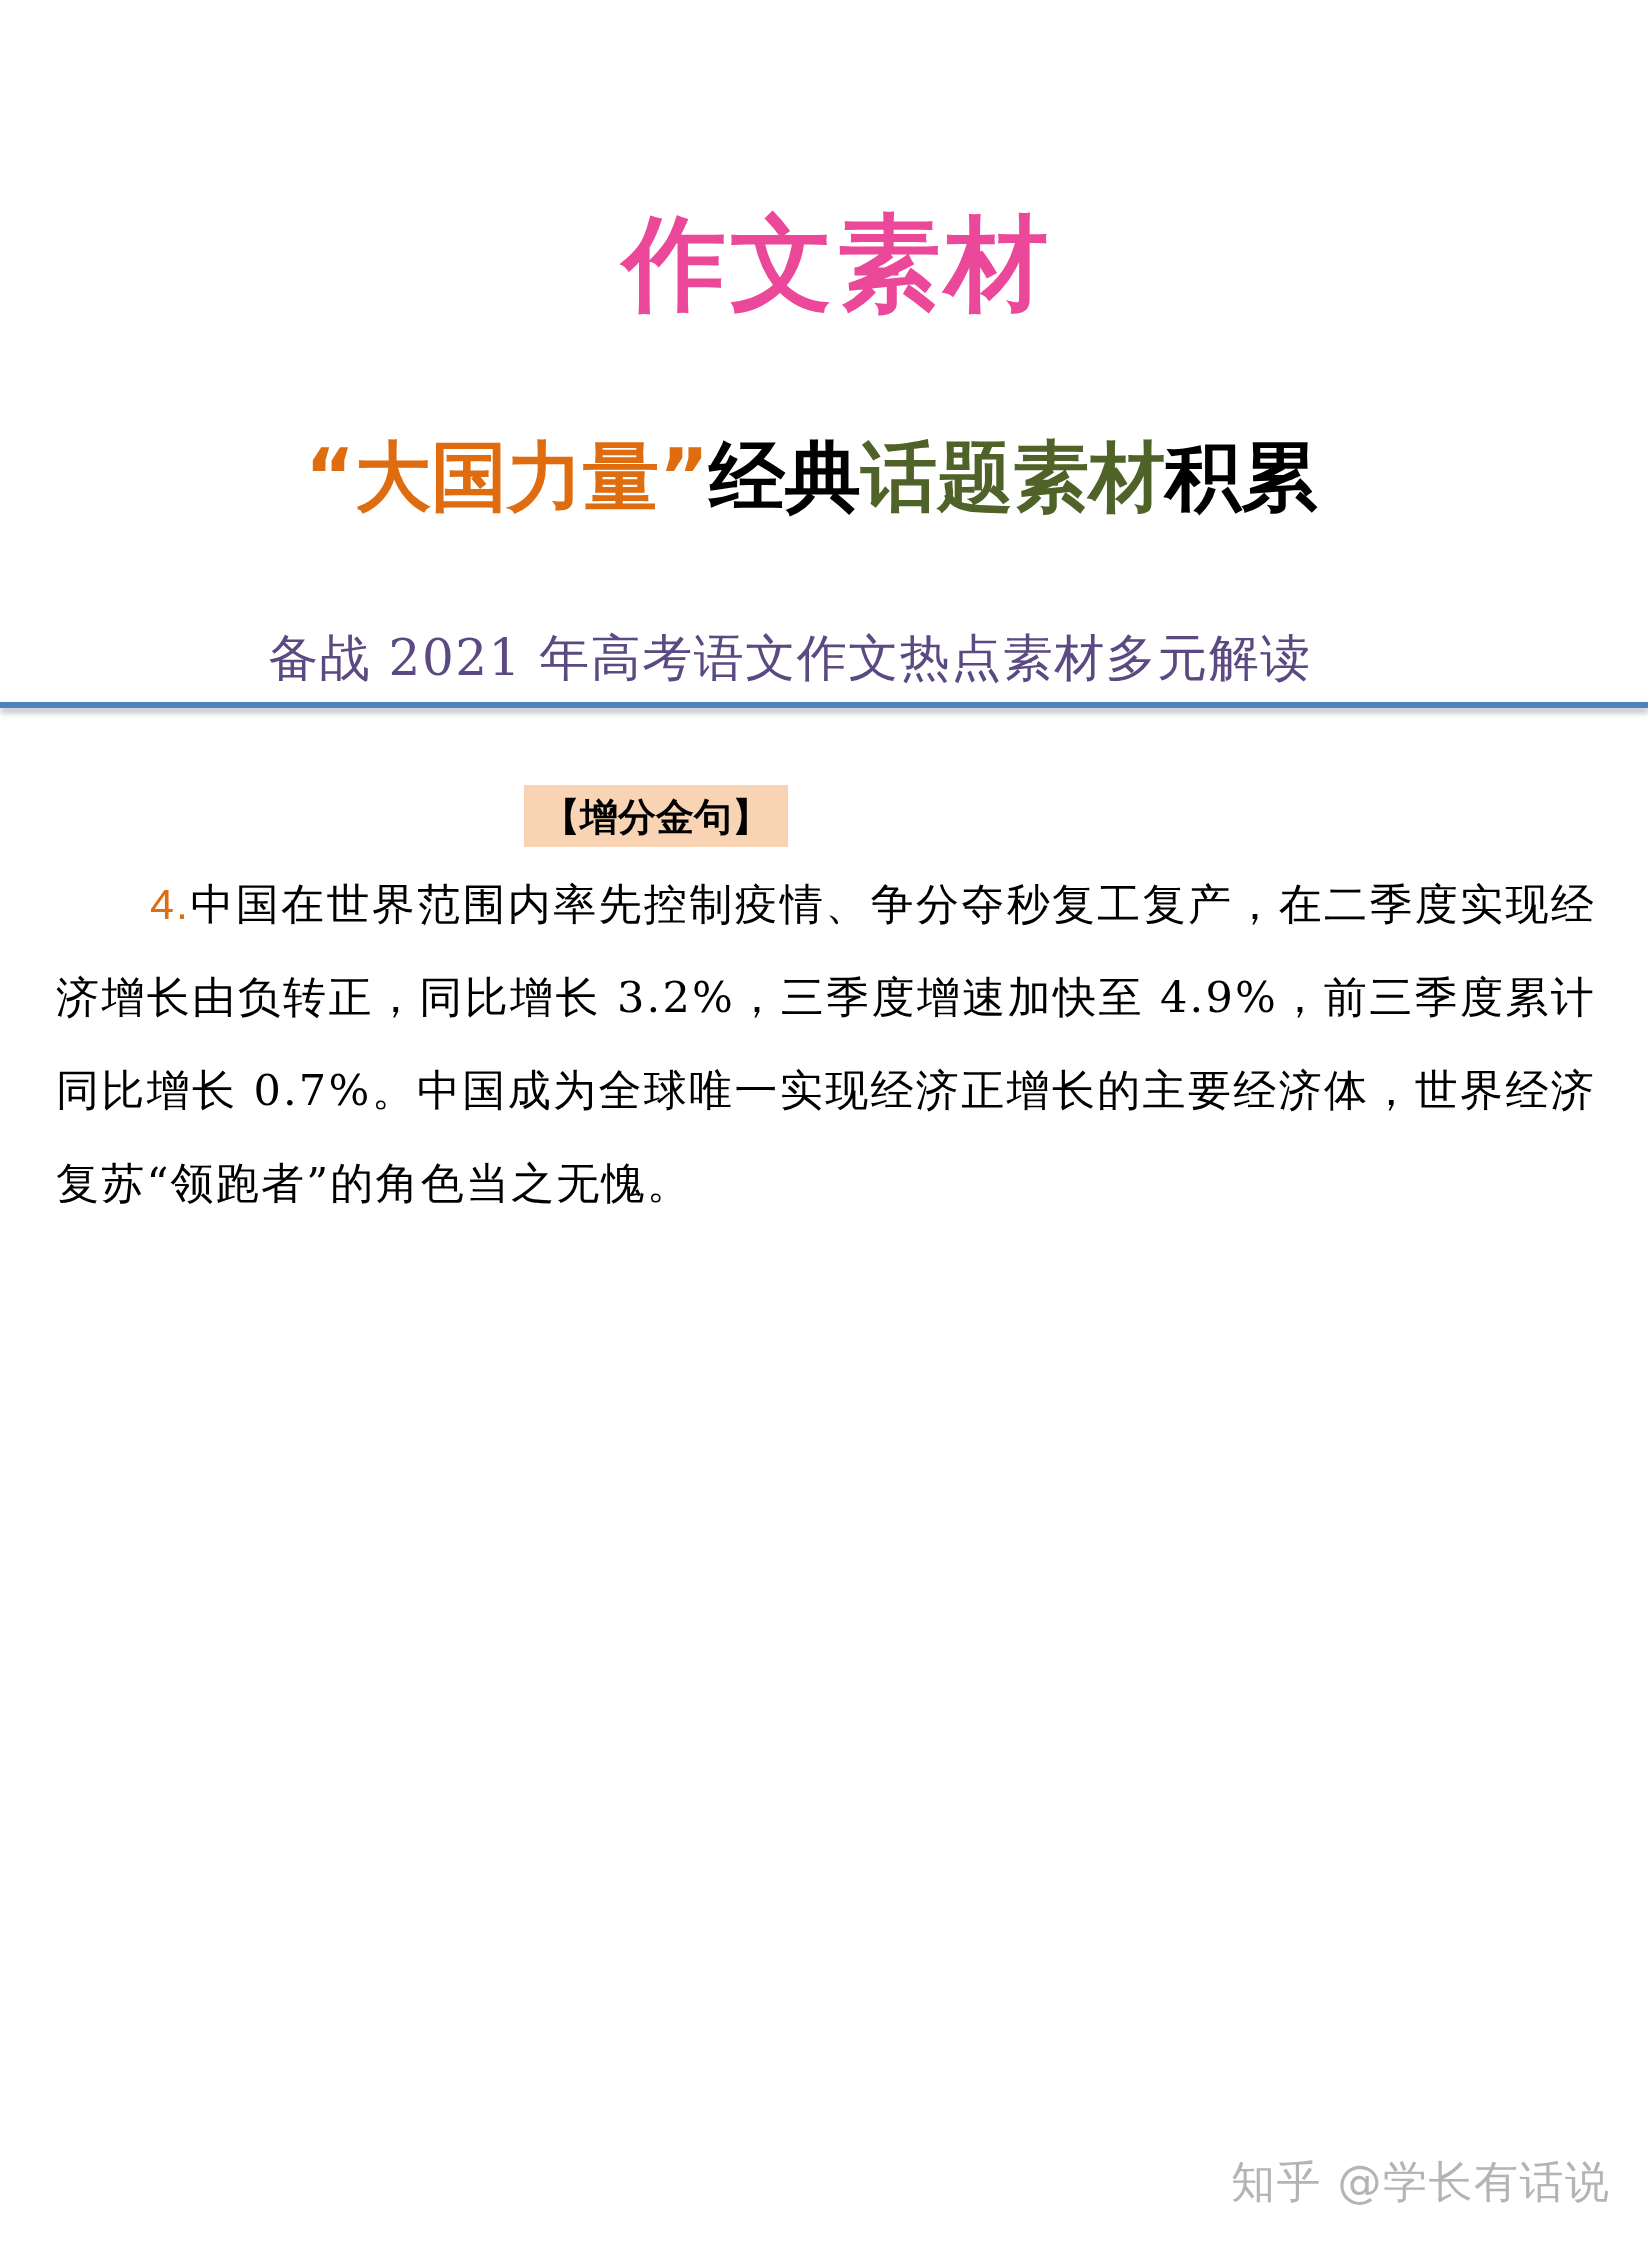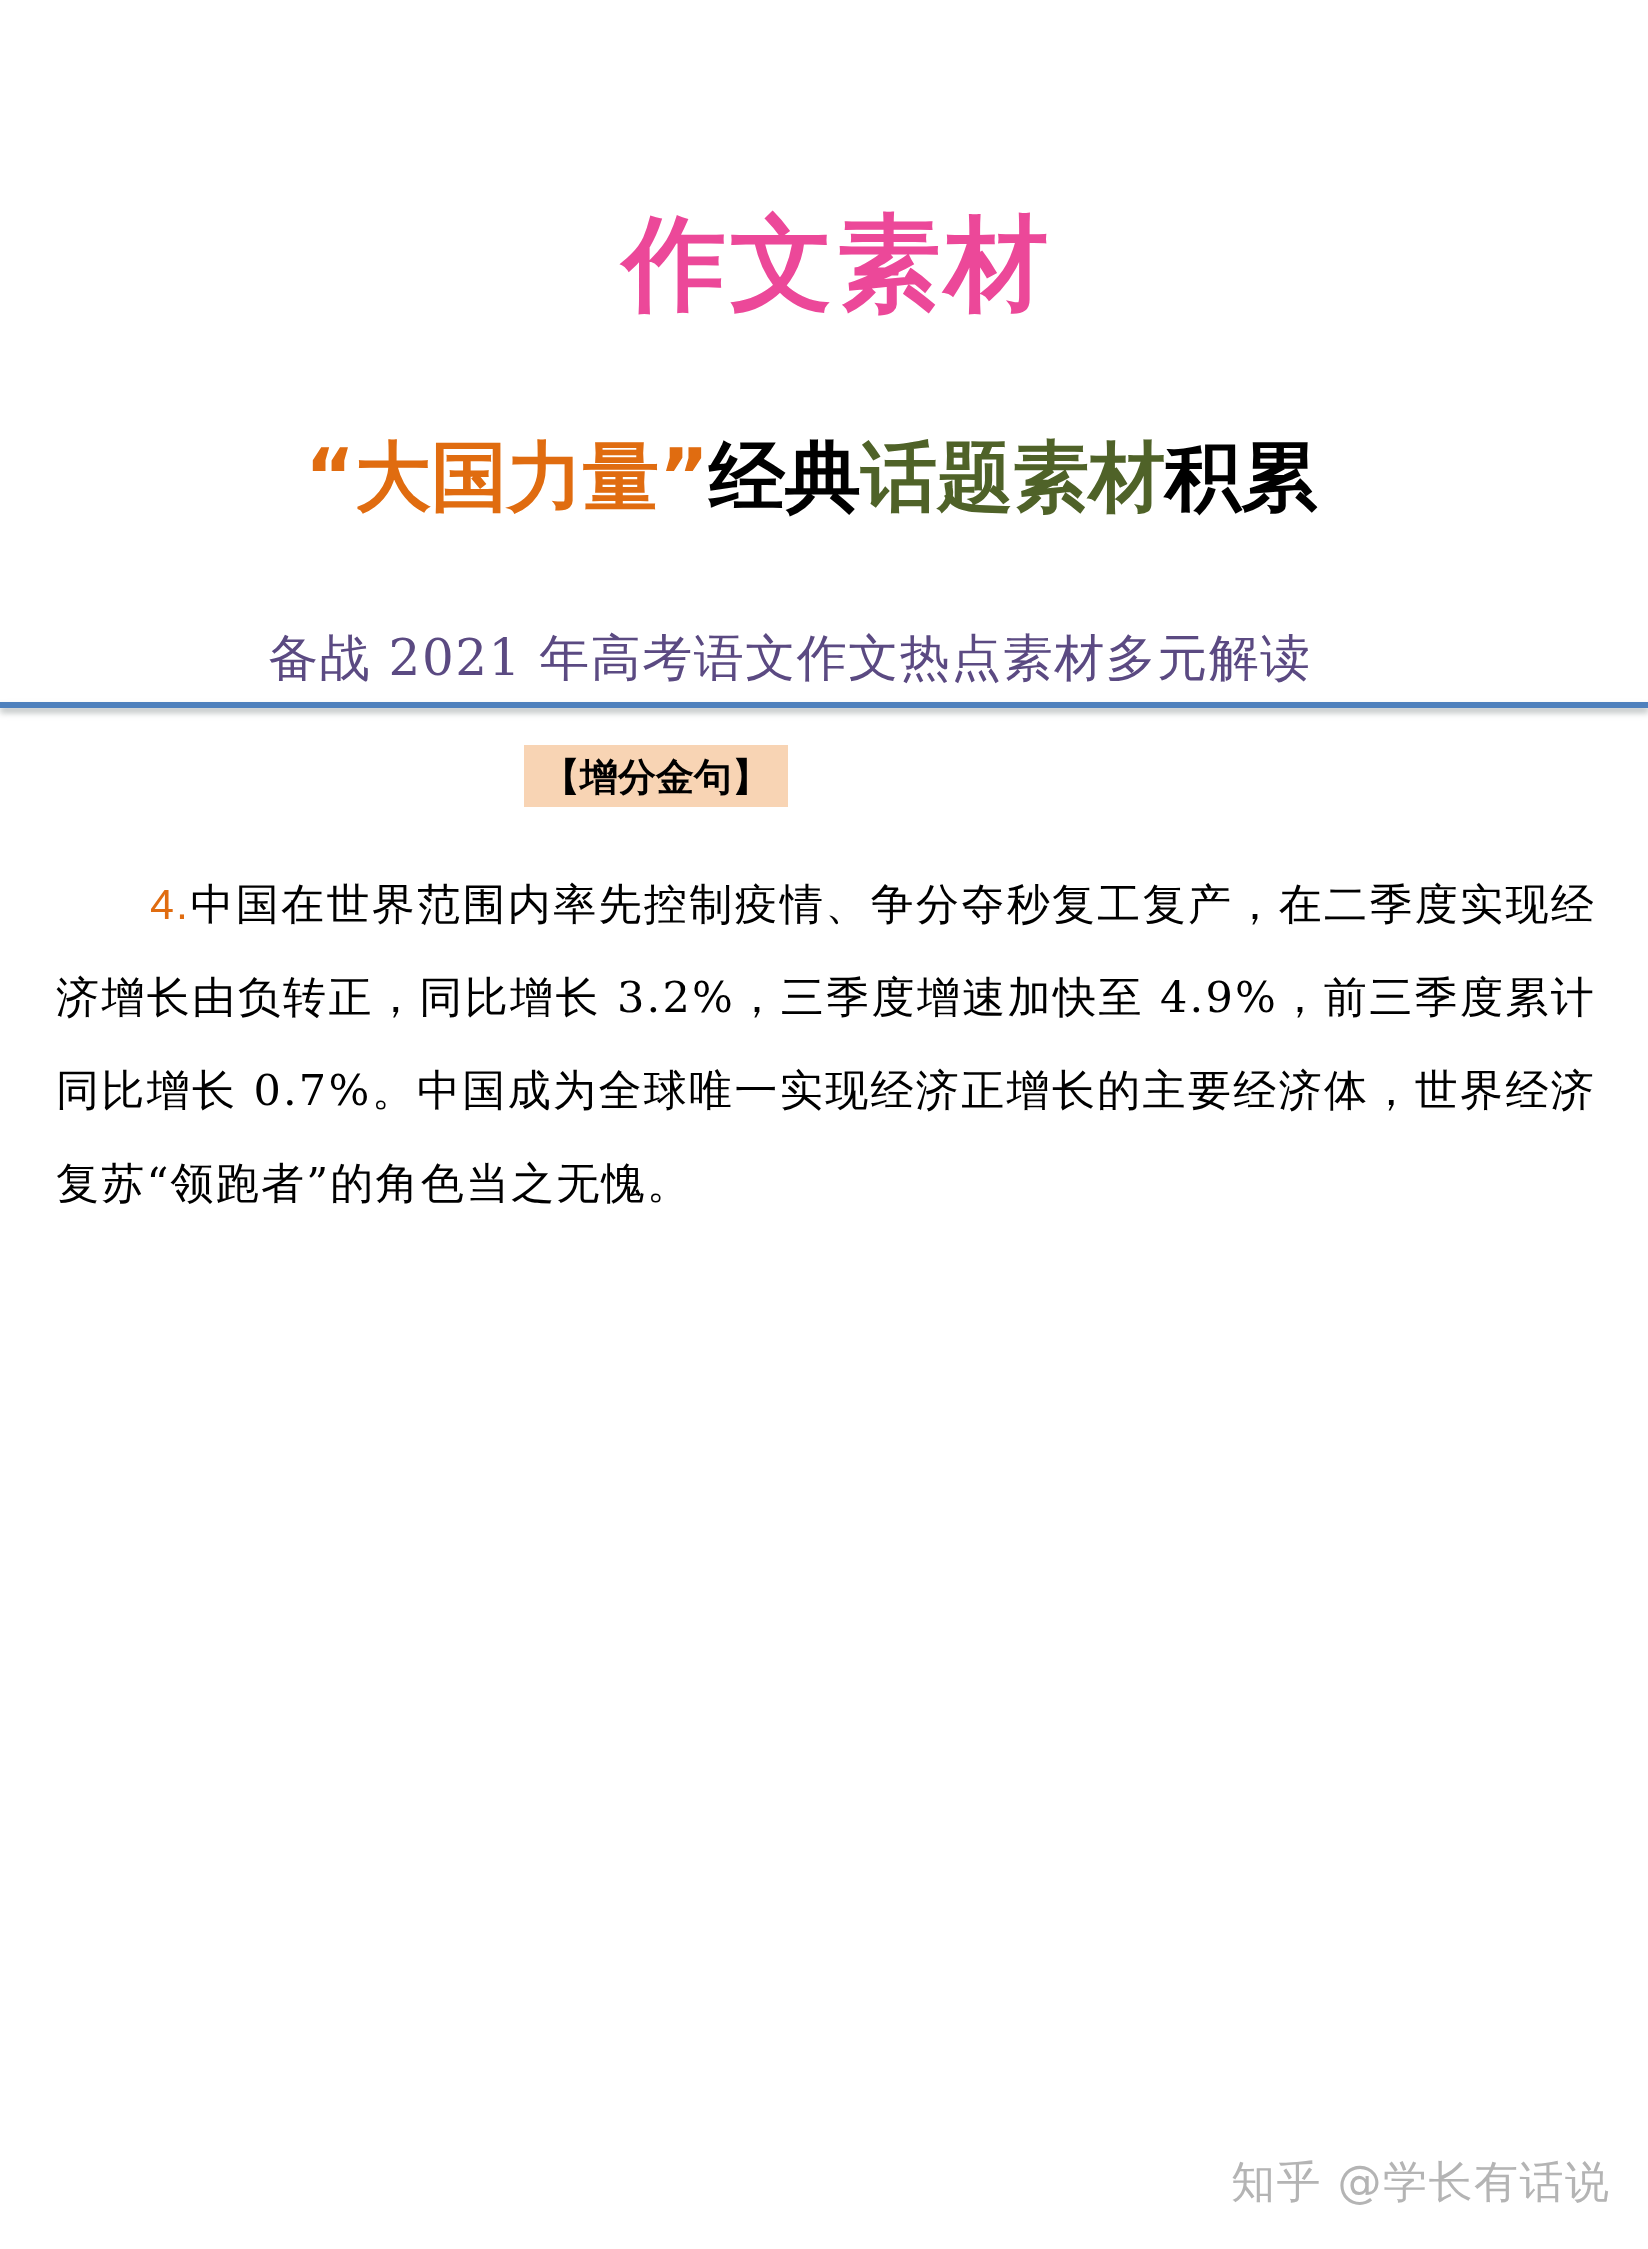--- a/index.html
+++ b/index.html
@@ -59,21 +59,21 @@
       position: absolute;
       top: 702px;
       left: 0;
       width: 1649px;
       height: 5.9px;
       background: #4f81bd;
       box-shadow: 0 4.4px 5.9px rgba(120,130,130,0.55);
     }
     .section-label-wrap {
       position: absolute;
-      top: 745px;
+      top: 785px;
       left: 0;
       width: 1312px;
       text-align: center;
     }
     .section-label {
       display: inline-block;
       background: #f8d4b4;
       padding: 1.5px 17.6px;
       font-size: 38px;
       line-height: 59px;

